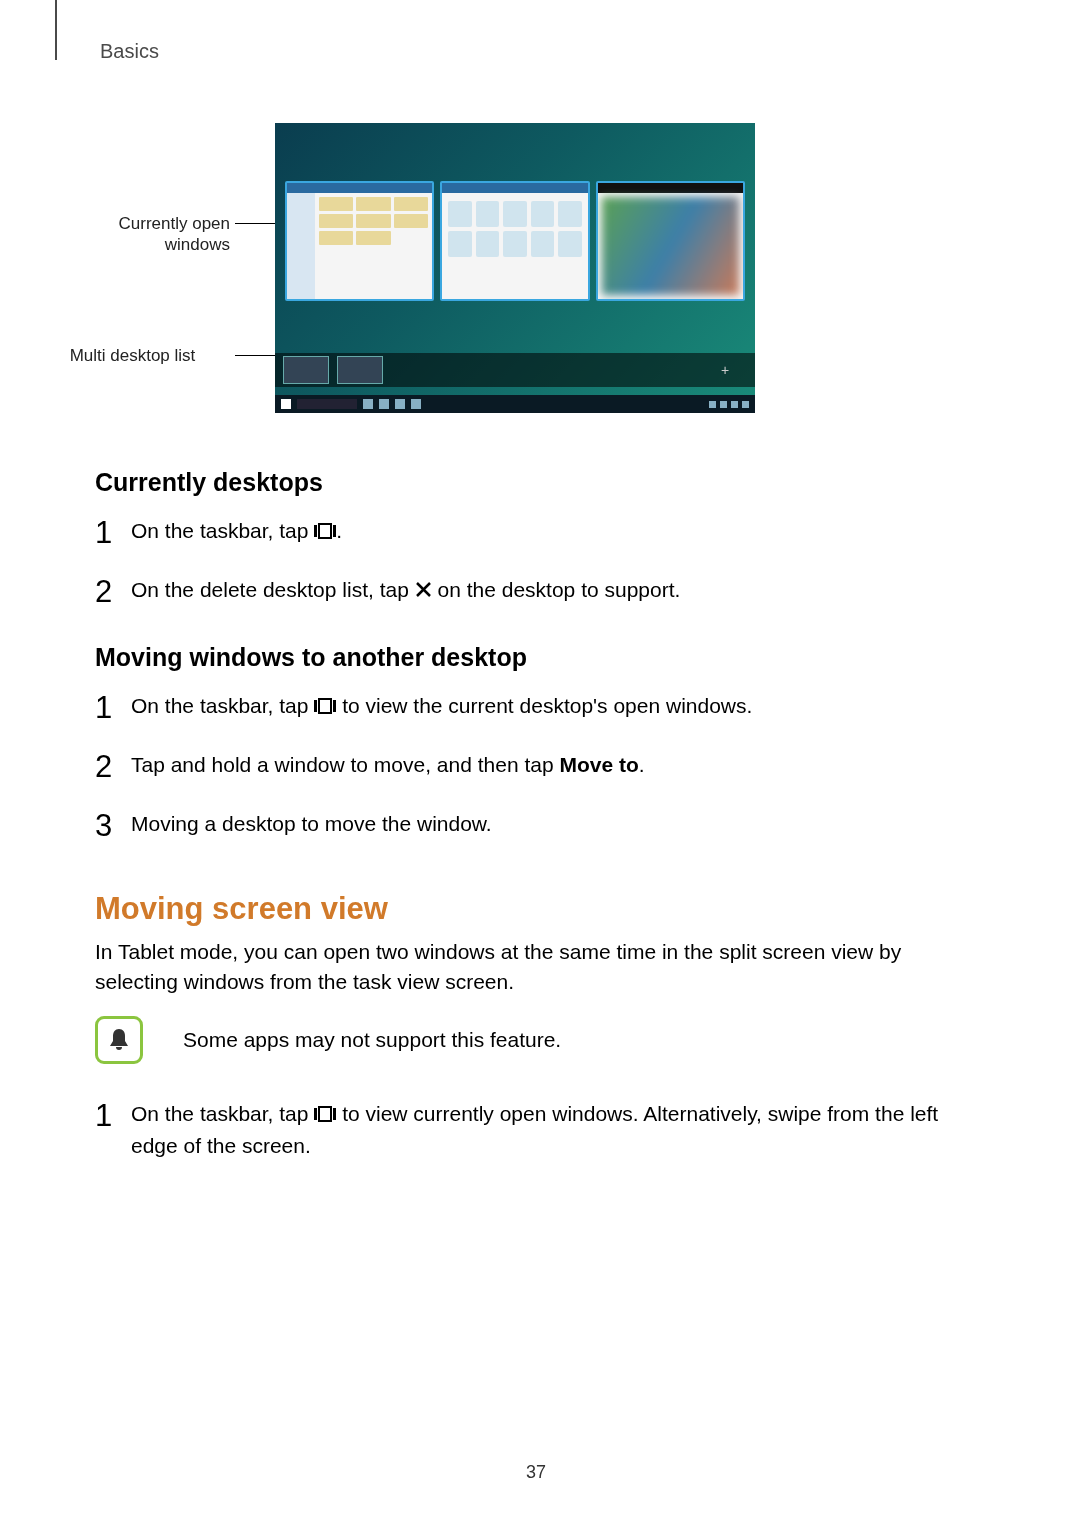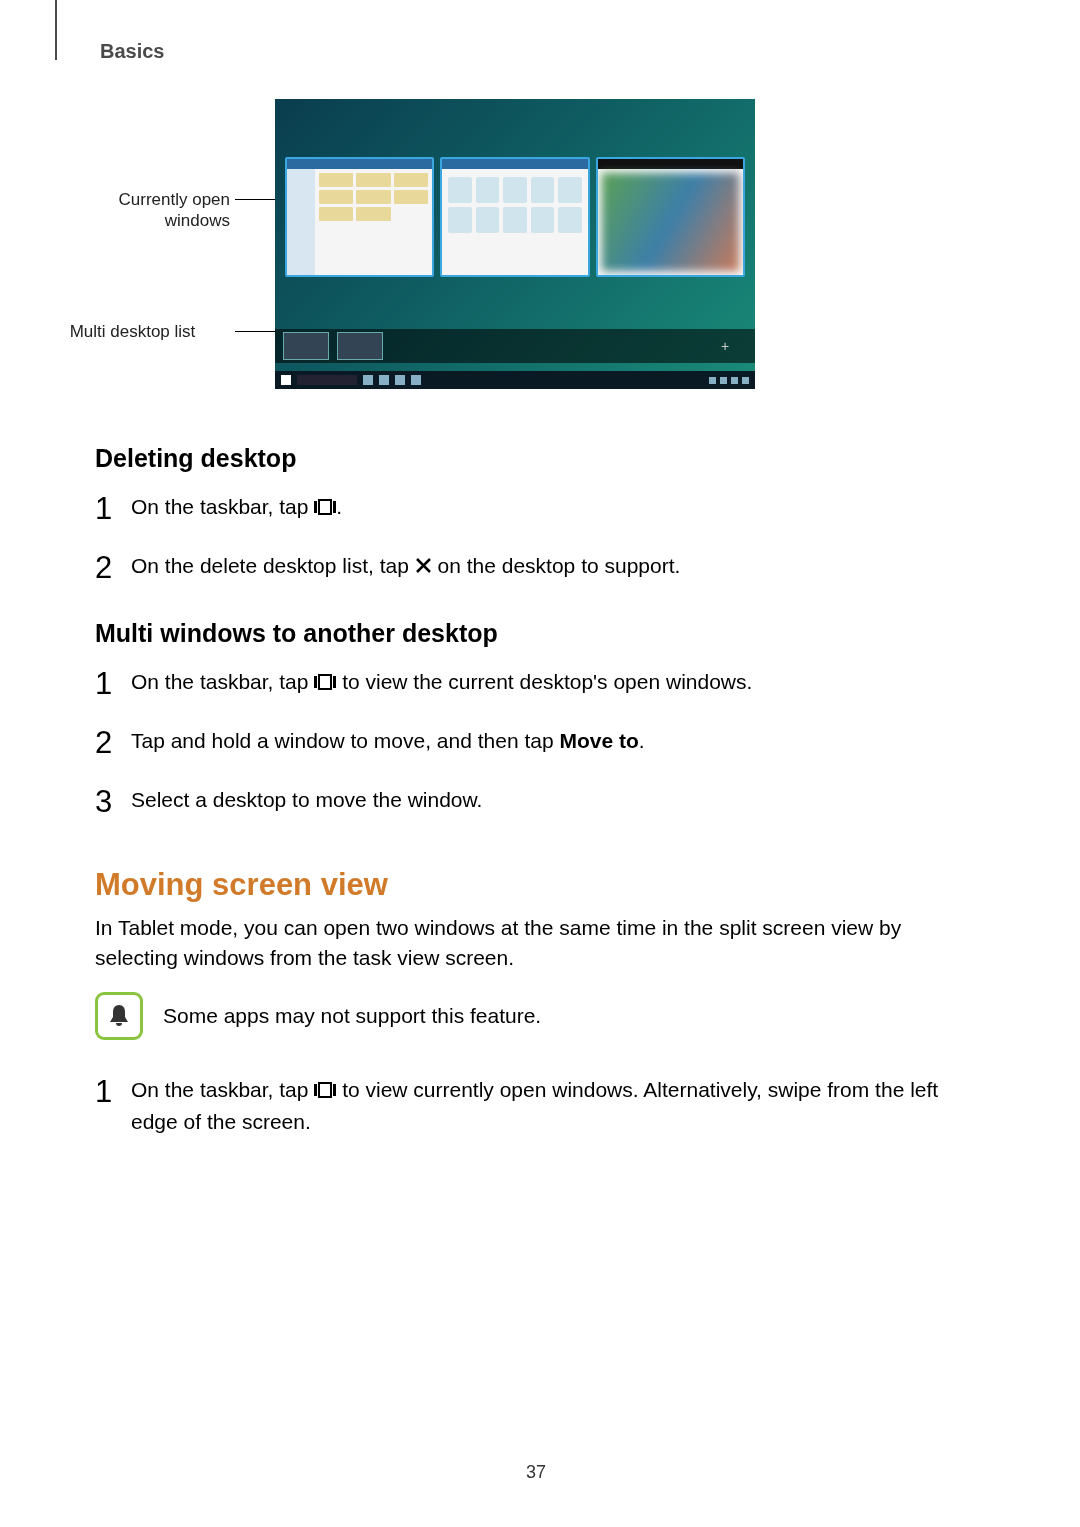--- a/index.html
+++ b/index.html
@@ -19,23 +19,22 @@
     position: absolute;
     left: 55px;
     top: 0;
     width: 2px;
     height: 60px;
     background: #4a4a4a;
   }
   .header {
     font-size: 20px;
     color: #4a4a4a;
-    margin-bottom: 36px;
+    margin-bottom: 60px;
     margin-left: 5px;
-    font-weight: bold;
   }
   .figure-area {
     position: relative;
     height: 300px;
     margin-bottom: 45px;
   }
   .callout {
     position: absolute;
     font-size: 17px;
     text-align: right;
@@ -203,21 +202,21 @@
     margin: 42px 0 10px 0;
   }
   .para {
     font-size: 21px;
     line-height: 1.45;
     margin: 2px 0 18px 0;
   }
   .note-row {
     display: flex;
     align-items: center;
-    gap: 20px;
+    gap: 40px;
     margin: 16px 0 30px 0;
   }
   .note-icon {
     width: 42px;
     height: 42px;
     border: 3px solid #8bc53f;
     border-radius: 9px;
     display: flex;
     align-items: center;
     justify-content: center;
@@ -307,21 +306,21 @@
         <div class="taskbar-right">
           <div></div>
           <div></div>
           <div></div>
           <div></div>
         </div>
       </div>
     </div>
   </div>
 
-  <div class="subhead">Deleting desktop</div>
+  <div class="subhead">Currently desktops</div>
 
   <div class="step">
     <div class="step-num">1</div>
     <div class="step-body">
       <span>On the taskbar, tap </span>
       <span class="icon-box">
         <svg width="22" height="18" viewBox="0 0 22 18">
             <rect x="0" y="3" width="3" height="12" fill="#000"></rect>
             <rect x="5" y="2" width="12" height="14" fill="none" stroke="#000" stroke-width="2"></rect>
             <rect x="19" y="3" width="3" height="12" fill="#000"></rect>
@@ -337,21 +336,21 @@
       <span class="x-icon">
         <svg width="17" height="17" viewBox="0 0 17 17">
             <line x1="2" y1="2" x2="15" y2="15" stroke="#000" stroke-width="2.5"></line>
             <line x1="15" y1="2" x2="2" y2="15" stroke="#000" stroke-width="2.5"></line>
           </svg>
       </span>
       <span> on the desktop to support.</span>
     </div>
   </div>
 
-  <div class="subhead">Multi windows to another desktop</div>
+  <div class="subhead">Moving windows to another desktop</div>
 
   <div class="step">
     <div class="step-num">1</div>
     <div class="step-body">
       <span>On the taskbar, tap </span>
       <span class="icon-box">
         <svg width="22" height="18" viewBox="0 0 22 18">
             <rect x="0" y="3" width="3" height="12" fill="#000"></rect>
             <rect x="5" y="2" width="12" height="14" fill="none" stroke="#000" stroke-width="2"></rect>
             <rect x="19" y="3" width="3" height="12" fill="#000"></rect>
@@ -363,21 +362,21 @@
 
   <div class="step">
     <div class="step-num">2</div>
     <div class="step-body">
       <span>Tap and hold a window to move, and then tap </span><b>Move to</b><span>.</span>
     </div>
   </div>
 
   <div class="step">
     <div class="step-num">3</div>
-    <div class="step-body">Select a desktop to move the window.</div>
+    <div class="step-body">Moving a desktop to move the window.</div>
   </div>
 
   <div class="h2">Moving screen view</div>
   <div class="para">In Tablet mode, you can open two windows at the same time in the split screen view by selecting windows from the task view screen.</div>
 
   <div class="note-row">
     <div class="note-icon">
       <svg width="24" height="26" viewBox="0 0 24 26">
         <path d="M12 2 C8 2 6 5 6 9 L6 14 L3 19 L21 19 L18 14 L18 9 C18 5 16 2 12 2 Z" fill="#333"></path>
         <path d="M9 20 A3 3 0 0 0 15 20 Z" fill="#333"></path>

